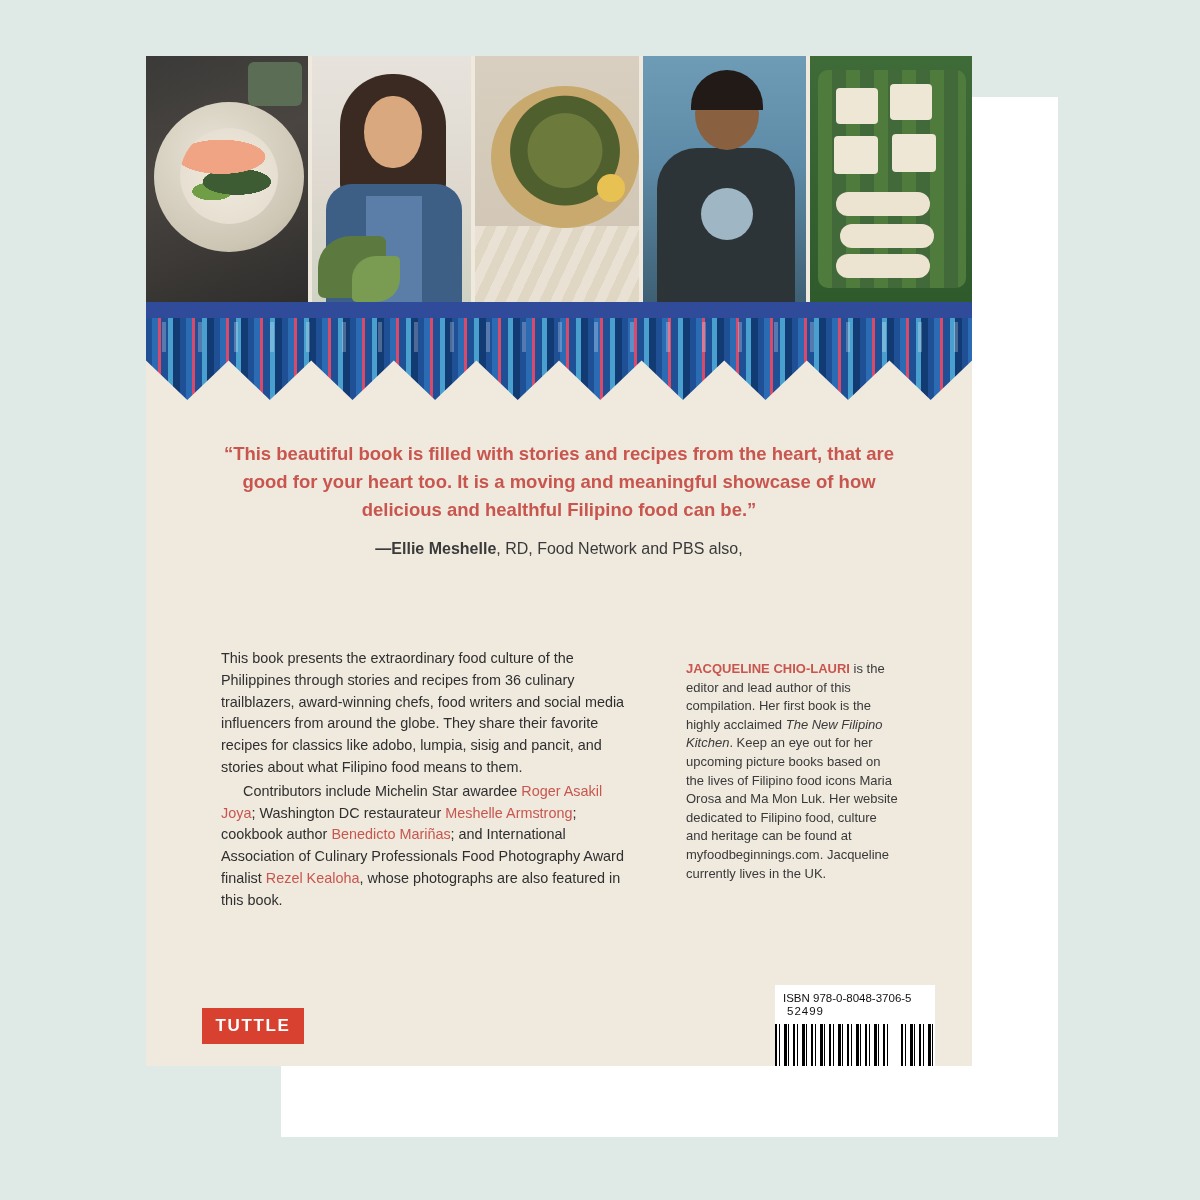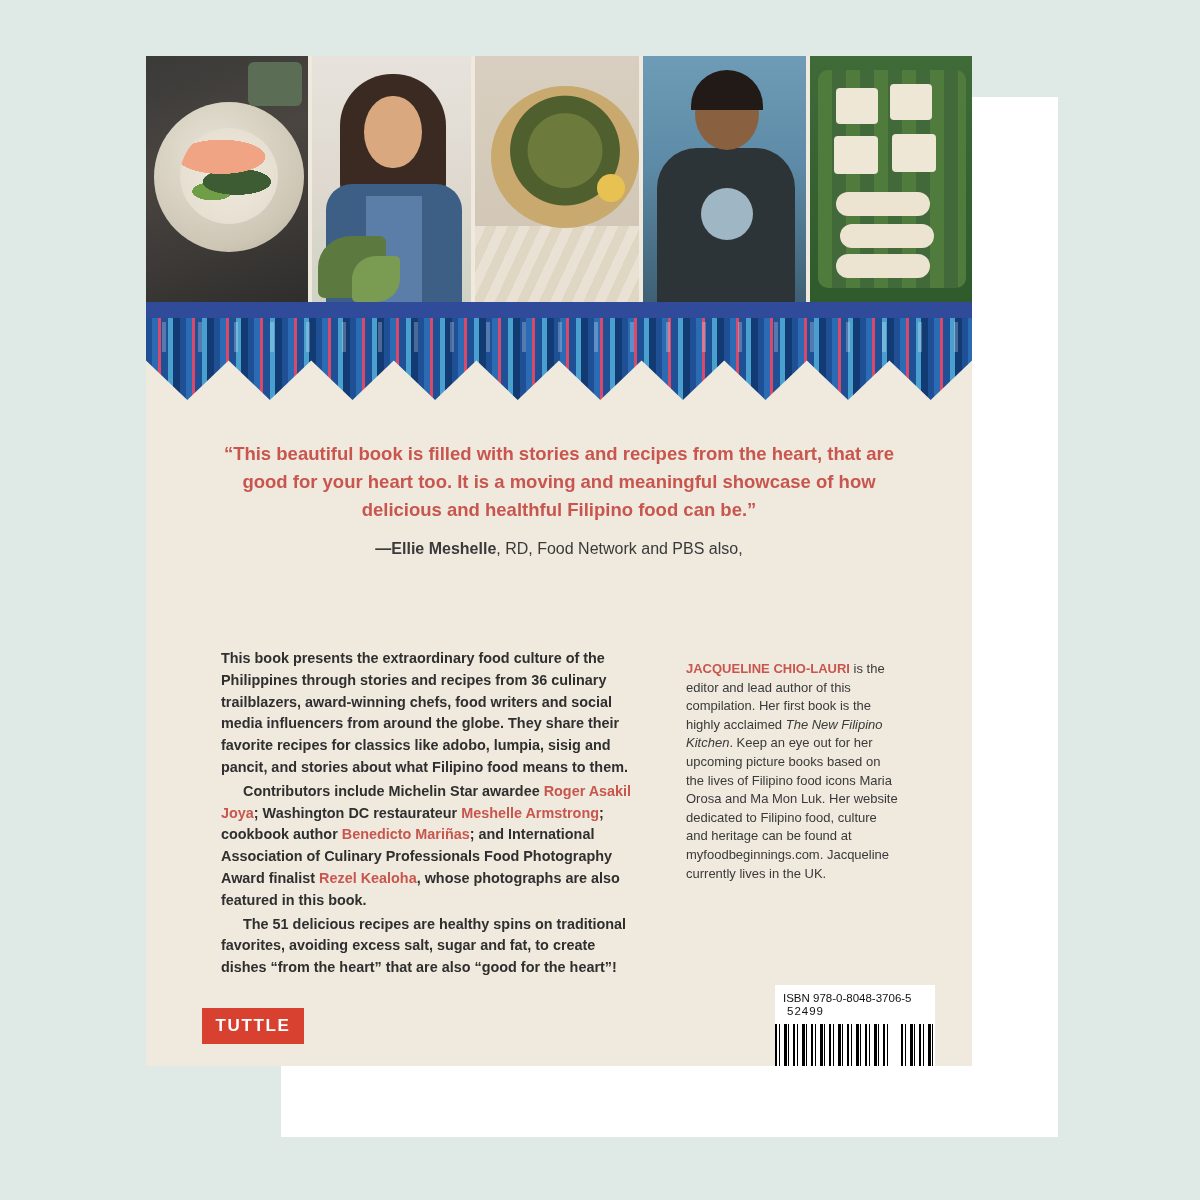--- a/index.html
+++ b/index.html
@@ -145,21 +145,21 @@
     font-size:16px;
     line-height:22px;
   }
   .attrib b{font-weight:700;}
 
   .columns{
     position:absolute;left:75px;top:248px;width:690px;
     display:flex;gap:38px;
   }
   .col-left{width:415px;color:#2f2f2f;font-size:14.4px;line-height:21.8px;}
-  .col-left p{margin:0;font-weight:bold;}
+  .col-left p{margin:0;}
   .col-left p.indent{text-indent:22px;margin-top:2px;}
   .col-right{width:237px;color:#3a3a3a;font-size:13px;line-height:18.6px;}
   .col-right p{margin:12px;}
   .name{color:#c8564e;font-weight:700;}
   .hl{color:#c8564e;}
   em{font-style:italic;}
 
   
   .tuttle{
     position:absolute;left:56px;top:608px;
@@ -245,21 +245,20 @@
 
     <div class="attrib">
       <b>—Ellie Meshelle</b><span>, RD, Food Network and PBS also,</span><br>
     </div>
 
     <div class="columns">
 
       <div class="col-left">
         <p>This book presents the extraordinary food culture of the Philippines through stories and recipes from 36 culinary trailblazers, award-winning chefs, food writers and social media influencers from around the globe. They share their favorite recipes for classics like adobo, lumpia, sisig and pancit, and stories about what Filipino food means to them.</p>
         <p class="indent"><span>Contributors include Michelin Star awardee </span><span class="hl">Roger Asakil Joya</span><span>; Washington DC restaurateur </span><span class="hl">Meshelle Armstrong</span><span>; cookbook author </span><span class="hl">Benedicto Mariñas</span><span>; and International Association of Culinary Professionals Food Photography Award finalist </span><span class="hl">Rezel Kealoha</span><span>, whose photographs are also featured in this book.</span></p>
-        <p class="indent">The 51 delicious recipes are healthy spins on traditional favorites, avoiding excess salt, sugar and fat, to create dishes “from the heart”  that are also “good for the heart”!</p>
       </div>
 
       <div class="col-right">
         <p><span class="name">JACQUELINE CHIO-LAURI</span><span> is the editor and lead author of  this compilation. Her first book is the highly acclaimed </span><em>The New Filipino Kitchen</em><span>. Keep an eye out for her upcoming picture books based on the lives of Filipino food icons Maria Orosa and Ma Mon Luk. Her website dedicated to Filipino food, culture and heritage can be found at myfoodbeginnings.com. Jacqueline currently lives in the UK.</span></p>
       </div>
 
     </div>
 
     <div class="tuttle">TUTTLE</div>
     <div class="url">www.tuttlepublishing.com</div>

